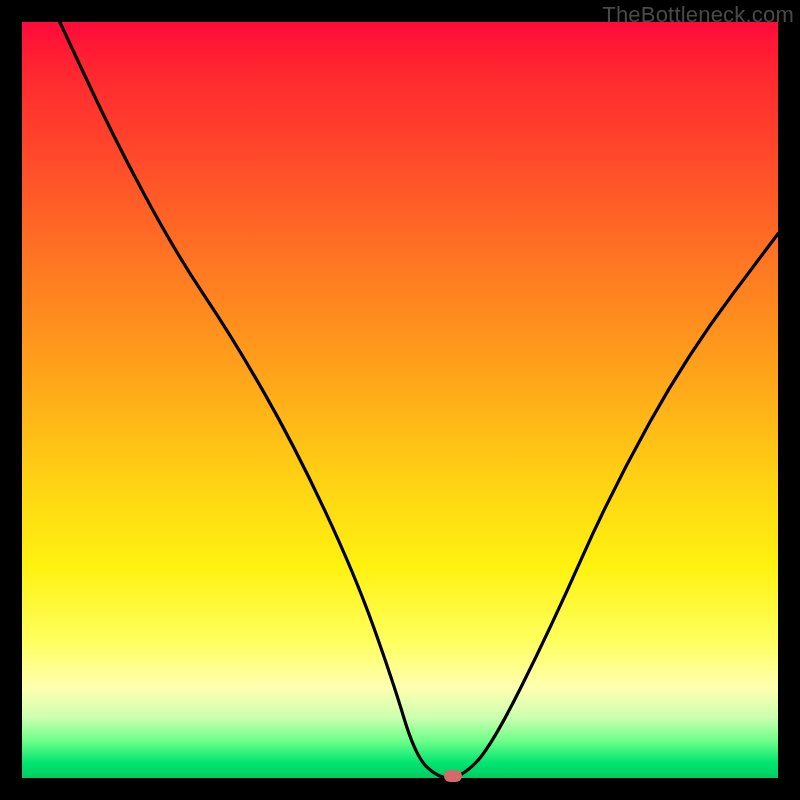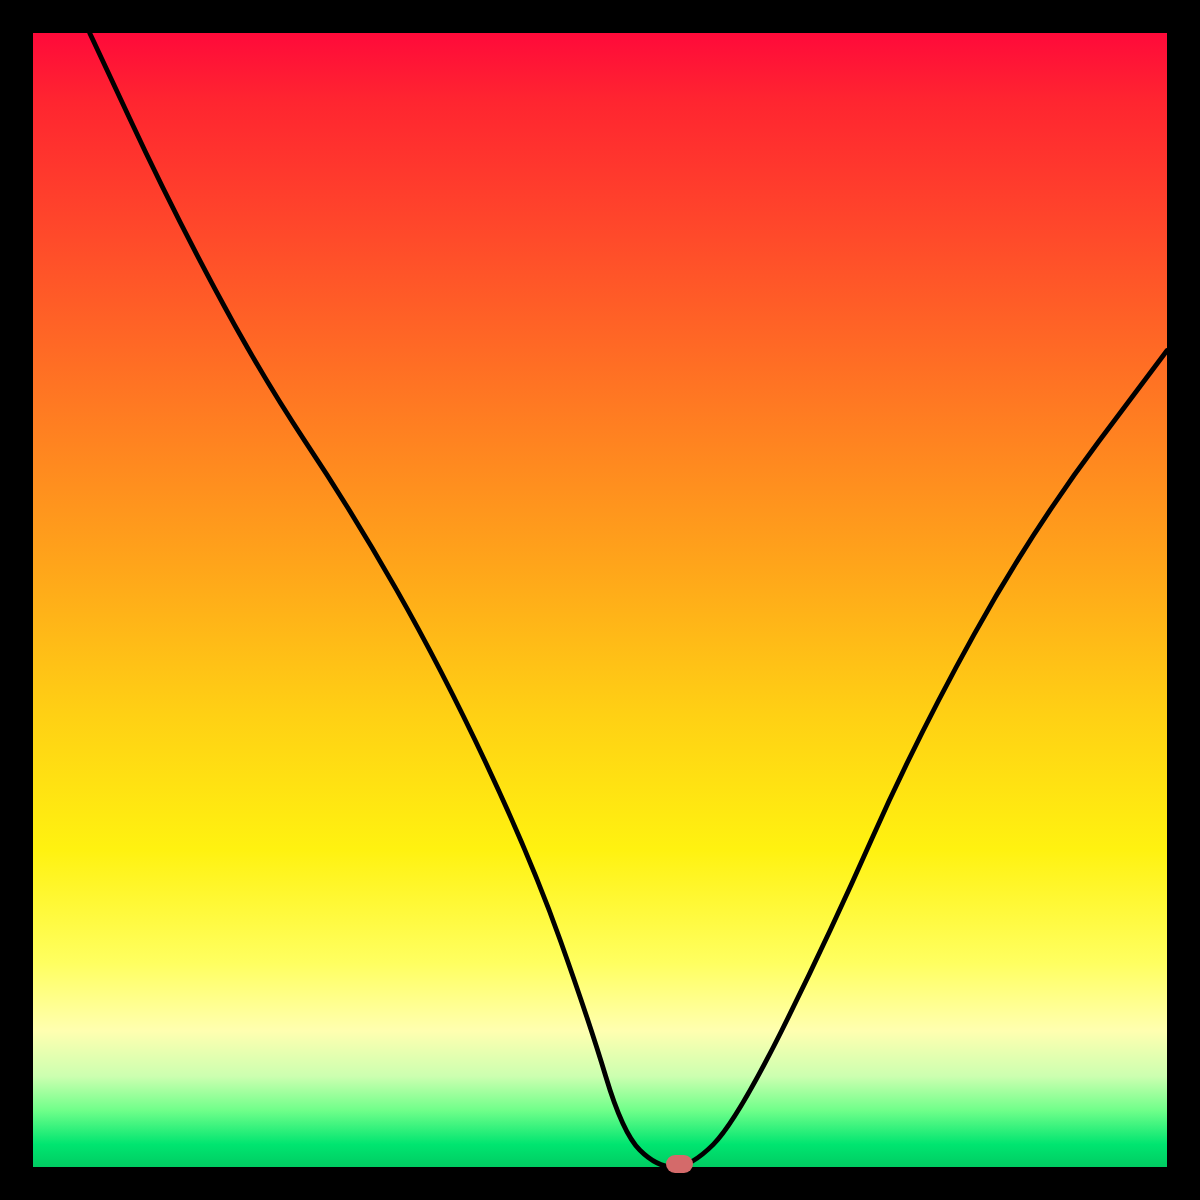--- a/index.html
+++ b/index.html
@@ -67,19 +67,20 @@
     z-index: 4;
     transform: translate(-50%, -50%);
   }
 </style>
 </head>
 <body>
 
 <div class="frame">
   <div class="plot-area"></div>
 
+  <div class="watermark">TheBottleneck.com</div>
 
   <svg class="curve" viewBox="0 0 800 800" preserveAspectRatio="none">
     <path id="curve-path" d="M 59.8 22.0 Q 59.8 22.0 86.3 78.7 Q 112.7 135.4 143.0 192.1 Q 173.2 248.8 203.4 294.2 Q 233.7 339.5 263.9 392.4 Q 294.2 445.4 324.4 509.6 Q 354.6 573.9 373.5 626.8 Q 392.4 679.7 403.8 717.5 Q 415.1 755.3 426.5 766.7 Q 437.8 778.0 449.1 778.0 Q 460.5 778.0 475.6 762.9 Q 490.7 747.8 521.0 687.3 Q 551.2 626.8 581.4 558.8 Q 611.7 490.7 649.5 422.7 Q 687.3 354.6 732.6 294.2 T 778.0 233.7" fill="none" stroke="#000" stroke-width="3.2" stroke-linejoin="round" stroke-linecap="round"></path>
   </svg>
 
   <div class="marker" id="min-marker" style="left: 452.92px; top: 776px;"></div>
 </div>
 
 </body></html>

